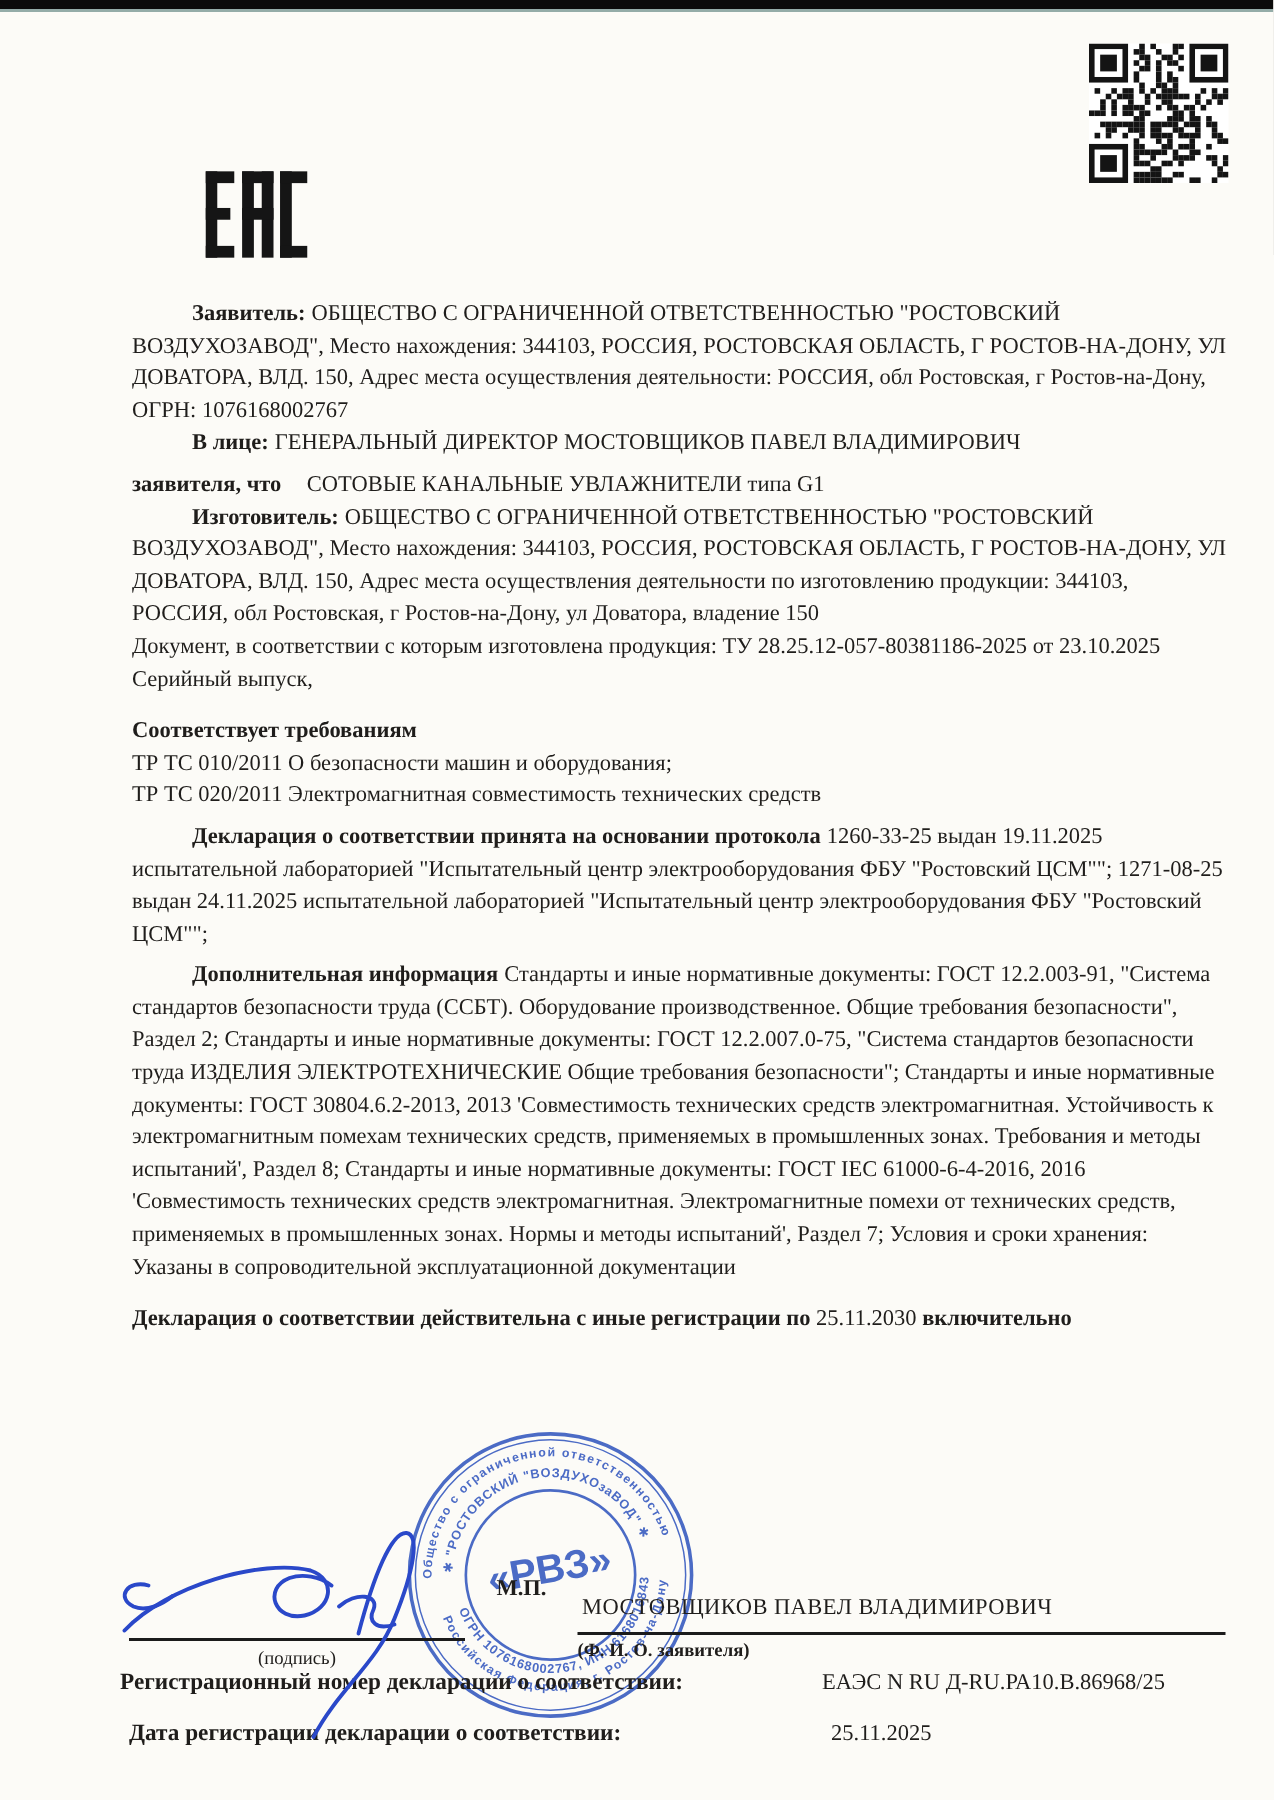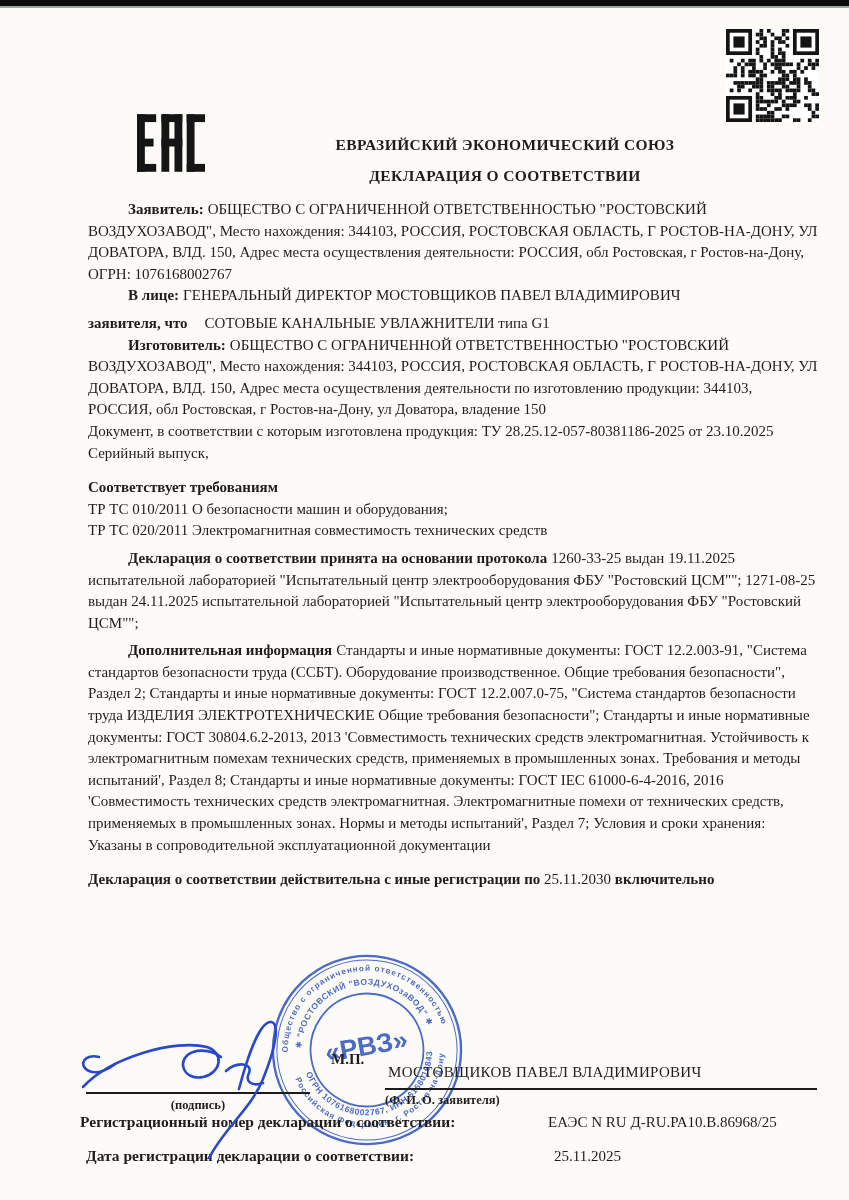--- a/index.html
+++ b/index.html
@@ -38,21 +38,21 @@
   .stamp .arc2{font-size:8.6px;font-weight:bold;letter-spacing:.6px;}
   .stamp .ctr{font-size:27px;font-weight:bold;}
 
   .signature{position:absolute;left:63px;top:995px;width:272px;height:168px;z-index:4;}
   .mp{position:absolute;left:331px;top:1051px;font-weight:bold;font-size:15px;z-index:5;}
 
   .fio-name{position:absolute;left:388px;top:1064px;width:430px;font-size:15px;letter-spacing:.3px;z-index:5;}
   .fio-line{position:absolute;left:385px;top:1088px;width:432px;height:2px;background:#1b1b1b;z-index:3;}
   .fio-caption{position:absolute;left:385px;top:1093px;width:432px;font-size:12.5px;font-weight:bold;}
   .sig-line{position:absolute;left:86px;top:1092px;width:224px;height:2px;background:#1b1b1b;z-index:3;}
-  .sig-caption{position:absolute;left:86px;top:1098px;width:224px;text-align:center;font-size:12.5px;font-weight:bold;}
+  .sig-caption{position:absolute;left:86px;top:1098px;width:224px;text-align:center;font-size:12.5px;font-weight:normal;}
 
   .reg-row-1{position:absolute;left:80px;top:1113px;width:740px;font-size:15.5px;}
   .reg-row-2{position:absolute;left:86px;top:1147px;width:740px;font-size:15.5px;}
   .reg-label{font-weight:bold;display:inline-block;width:468px;}
   .reg-value{font-size:15px;}
 </style>
 </head>
 <body>
 
 <div class="page">
@@ -290,24 +290,20 @@
           <rect x="44.4" y="88.8" width="3.7" height="3.7"></rect>
           <rect x="48.1" y="88.8" width="3.7" height="3.7"></rect>
           <rect x="51.8" y="88.8" width="3.7" height="3.7"></rect>
           <rect x="66.6" y="88.8" width="3.7" height="3.7"></rect>
           <rect x="70.3" y="88.8" width="3.7" height="3.7"></rect>
           <rect x="81.4" y="88.8" width="3.7" height="3.7"></rect>
         </g>
       </svg>
   </div>
 
-  <div class="doc-header">
-    <div class="h1">ЕВРАЗИЙСКИЙ ЭКОНОМИЧЕСКИЙ СОЮЗ</div>
-    <div class="h2">ДЕКЛАРАЦИЯ О СООТВЕТСТВИИ</div>
-  </div>
 
   <div class="content">
     <p><span class="lbl">Заявитель:</span><span>ОБЩЕСТВО С ОГРАНИЧЕННОЙ ОТВЕТСТВЕННОСТЬЮ "РОСТОВСКИЙ ВОЗДУХОЗАВОД", Место нахождения: 344103, РОССИЯ,  РОСТОВСКАЯ ОБЛАСТЬ, Г РОСТОВ-НА-ДОНУ, УЛ ДОВАТОРА, ВЛД. 150, Адрес места осуществления деятельности: РОССИЯ, обл Ростовская, г Ростов-на-Дону, ОГРН: 1076168002767</span></p>
     <p><span class="lbl">В лице:</span><span>ГЕНЕРАЛЬНЫЙ ДИРЕКТОР МОСТОВЩИКОВ ПАВЕЛ ВЛАДИМИРОВИЧ</span></p>
     <p class="gap-s"><span class="lbl-wide">заявителя, что</span><span>СОТОВЫЕ КАНАЛЬНЫЕ УВЛАЖНИТЕЛИ типа G1</span></p>
     <p><span class="lbl">Изготовитель:</span><span>ОБЩЕСТВО С ОГРАНИЧЕННОЙ ОТВЕТСТВЕННОСТЬЮ "РОСТОВСКИЙ ВОЗДУХОЗАВОД", Место нахождения: 344103, РОССИЯ,  РОСТОВСКАЯ ОБЛАСТЬ, Г РОСТОВ-НА-ДОНУ, УЛ ДОВАТОРА, ВЛД. 150, Адрес места осуществления деятельности по изготовлению продукции: 344103, РОССИЯ, обл Ростовская, г Ростов-на-Дону, ул Доватора, владение 150</span></p>
     <p>Документ, в соответствии с которым изготовлена продукция: ТУ 28.25.12-057-80381186-2025 от 23.10.2025</p>
     <p>Серийный выпуск,</p>
 
     <p class="b gap-m">Соответствует требованиям</p>

